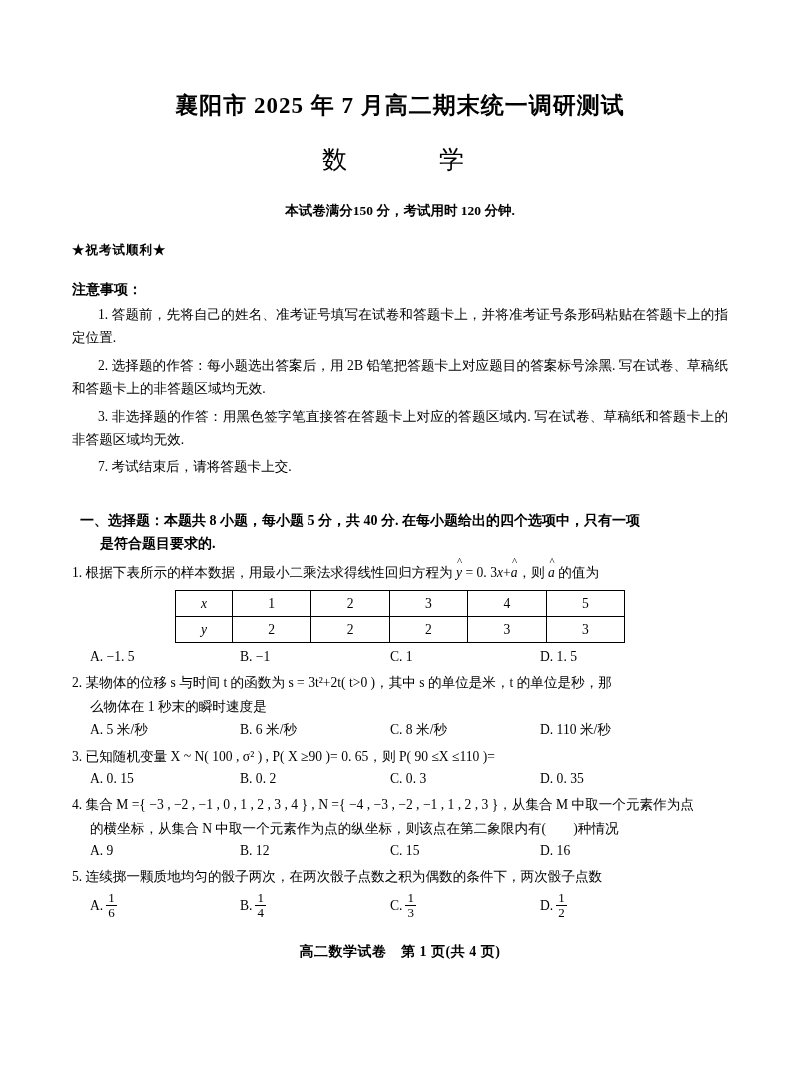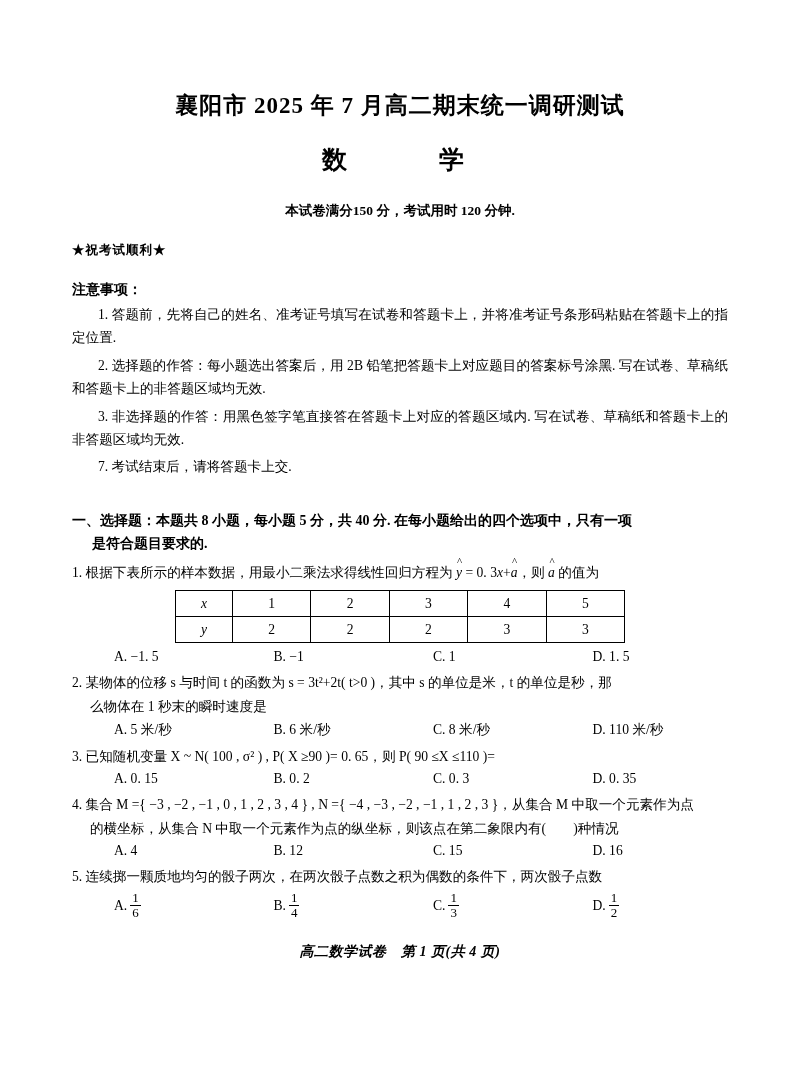--- a/index.html
+++ b/index.html
@@ -25,21 +25,21 @@
     text-align: center;
     font-size: 23px;
     font-weight: bold;
     letter-spacing: 1px;
     margin: 12px 0 0 0;
     font-family: "Liberation Serif", "DejaVu Serif", serif;
   }
   .subject {
     text-align: center;
     font-size: 25px;
-    font-weight: bold;
+    font-weight: normal;
     letter-spacing: 14px;
     margin: 22px 0 0 0;
   }
   .exam-meta {
     text-align: center;
     font-size: 13.5px;
     font-weight: bold;
     margin: 26px 0 0 0;
   }
   .wish {
@@ -57,21 +57,21 @@
   .notice-item {
     font-size: 13.6px;
     line-height: 1.72;
     text-indent: 26px;
     margin: 4px 0 0 0;
     text-align: justify;
   }
   .section-head {
     font-size: 14px;
     font-weight: bold;
-    margin: 30px 0 0 0;
+    margin: 30px 0 0 8px;
     line-height: 1.65;
     text-align: justify;
   }
   .section-head .cont {
     display: block;
     text-indent: 20px;
   }
   .q {
     font-size: 13.6px;
     line-height: 1.72;
@@ -85,21 +85,20 @@
   .opts {
     display: flex;
     font-size: 13.6px;
     margin: 3px 0 0 0;
     padding-left: 18px;
   }
   .opts .opt {
     width: 150px;
     display: flex;
     align-items: center;
-    margin-left: 24px;
   }
   .opts.frac .opt { align-items: center; }
   .frac-box {
     display: inline-flex;
     flex-direction: column;
     align-items: center;
     vertical-align: middle;
     margin-left: 3px;
     line-height: 1.05;
     font-size: 13px;
@@ -125,21 +124,20 @@
   .italic { font-style: italic; }
   .footer {
     position: absolute;
     left: 0;
     right: 0;
     bottom: 36px;
     text-align: center;
     font-size: 14px;
     font-weight: bold;
     letter-spacing: 0.5px;
-    font-style: italic;
   }
   .hat {
     position: relative;
     display: inline-block;
   }
   .hat::before {
     content: "^";
     position: absolute;
     top: -9px;
     left: 50%;
@@ -225,21 +223,21 @@
     <span class="opt">C. 0. 3</span>
     <span class="opt">D. 0. 35</span>
   </div>
 
   <div class="q">
     <span>4.</span>
     <span>集合 M ={ −3 , −2 , −1 , 0 , 1 , 2 , 3 , 4 } , N ={ −4 , −3 , −2 , −1 , 1 , 2 , 3 }，从集合 M 中取一个元素作为点</span>
     <span class="cont">的横坐标，从集合 N 中取一个元素作为点的纵坐标，则该点在第二象限内有(　　)种情况</span>
   </div>
   <div class="opts">
-    <span class="opt">A. 4</span>
+    <span class="opt">A. 9</span>
     <span class="opt">B. 12</span>
     <span class="opt">C. 15</span>
     <span class="opt">D. 16</span>
   </div>
 
   <div class="q">
     <span>5.</span>
     <span>连续掷一颗质地均匀的骰子两次，在两次骰子点数之积为偶数的条件下，两次骰子点数</span>
   </div>
   <div class="opts frac">

